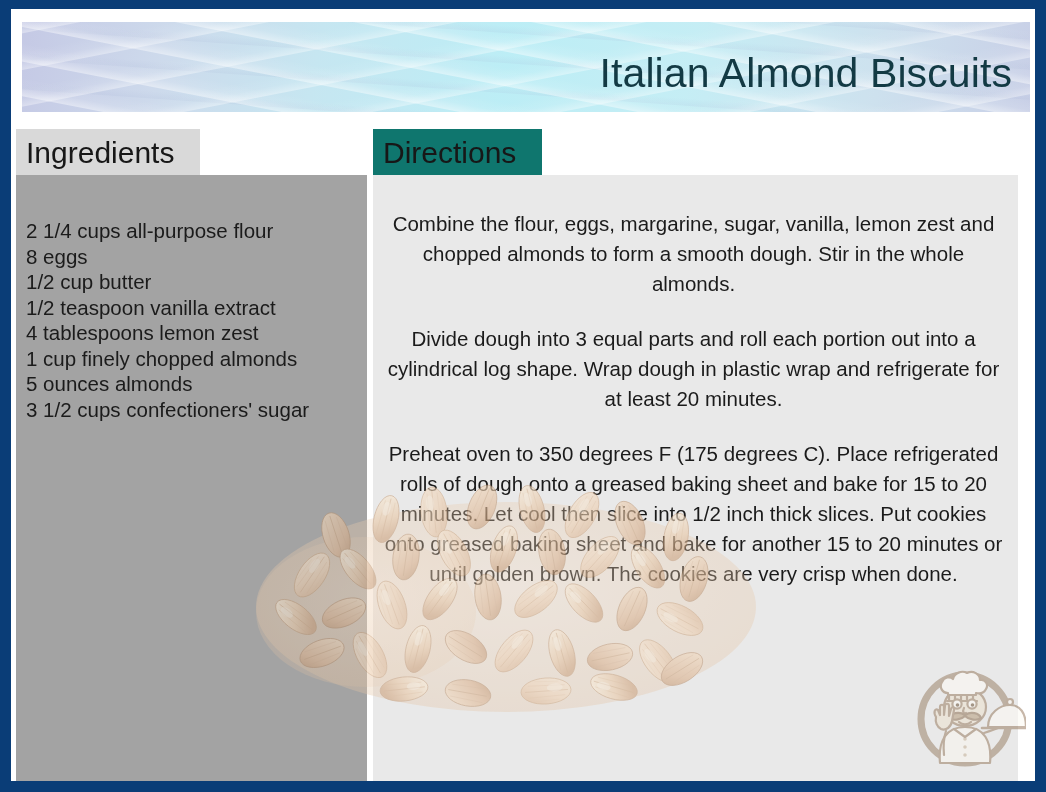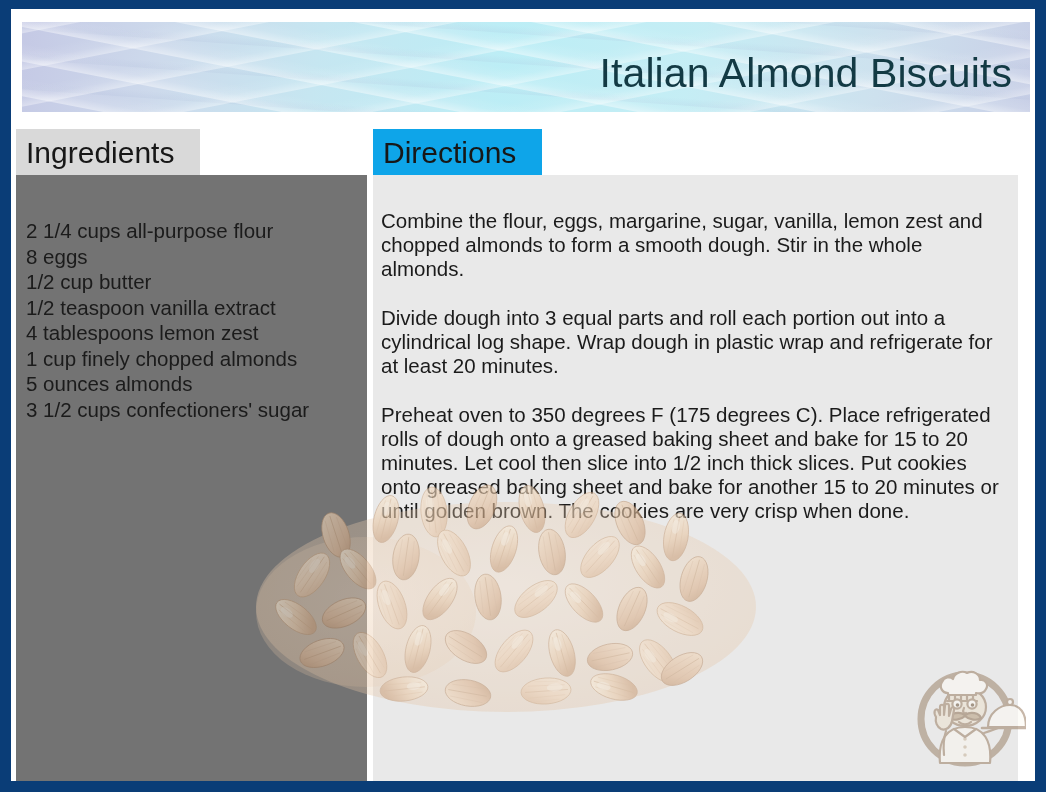--- a/index.html
+++ b/index.html
@@ -110,27 +110,27 @@
     box-sizing: border-box;
   }
 
   
   #col-ingredients { left: 5px; top: 120px; width: 351px; height: 652px; }
   #col-ingredients .col-head { width: 184px; background: #d9d9d9; }
   #col-ingredients .col-body {
     top: 46px;
     width: 351px;
     height: 606px;
-    background: #737373;
+    background: #a3a3a3;
     padding: 43px 10px 0 10px;
   }
 
   
   #col-directions { left: 362px; top: 120px; width: 645px; height: 652px; }
-  #col-directions .col-head { width: 169px; background: #0ea5e9; }
+  #col-directions .col-head { width: 169px; background: #0f766e; }
   #col-directions .col-body {
     top: 46px;
     width: 645px;
     height: 606px;
     background: #e9e9e9;
     padding: 34px 12px 0 8px;
   }
 
   .ing-list {
     margin: 0;
@@ -140,22 +140,23 @@
   .ing-list li {
     font-size: 20.5px;
     line-height: 25.5px;
     color: #1b1b1b;
     white-space: nowrap;
   }
 
   .dir-p {
     margin: 0 0 25px 0;
     font-size: 20.5px;
-    line-height: 24px;
+    line-height: 30px;
     color: #1b1b1b;
+    text-align: center;
   }
   .dir-p:last-child { margin-bottom: 8px; }
 
   
   .almonds {
     position: absolute;
     left: 205px;
     top: 448px;
     width: 560px;
     height: 262px;

